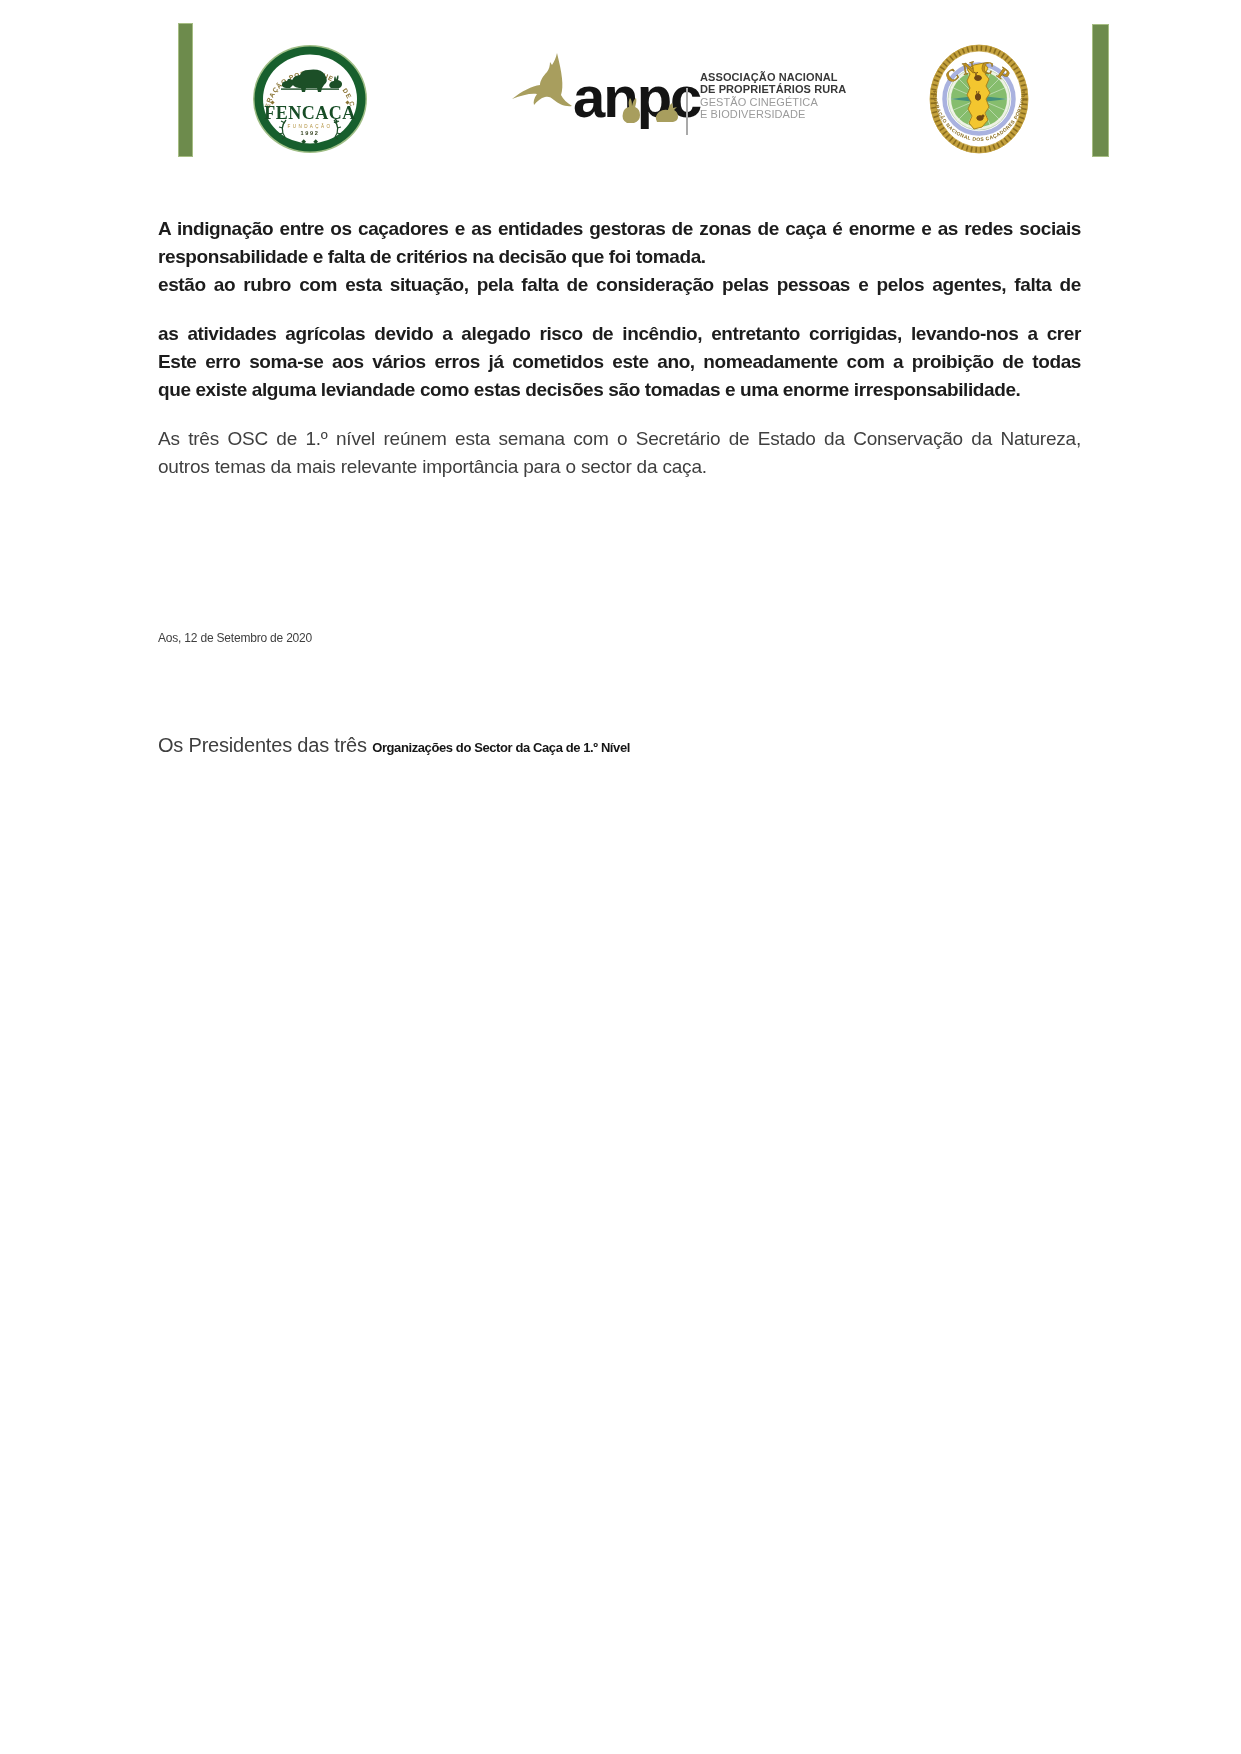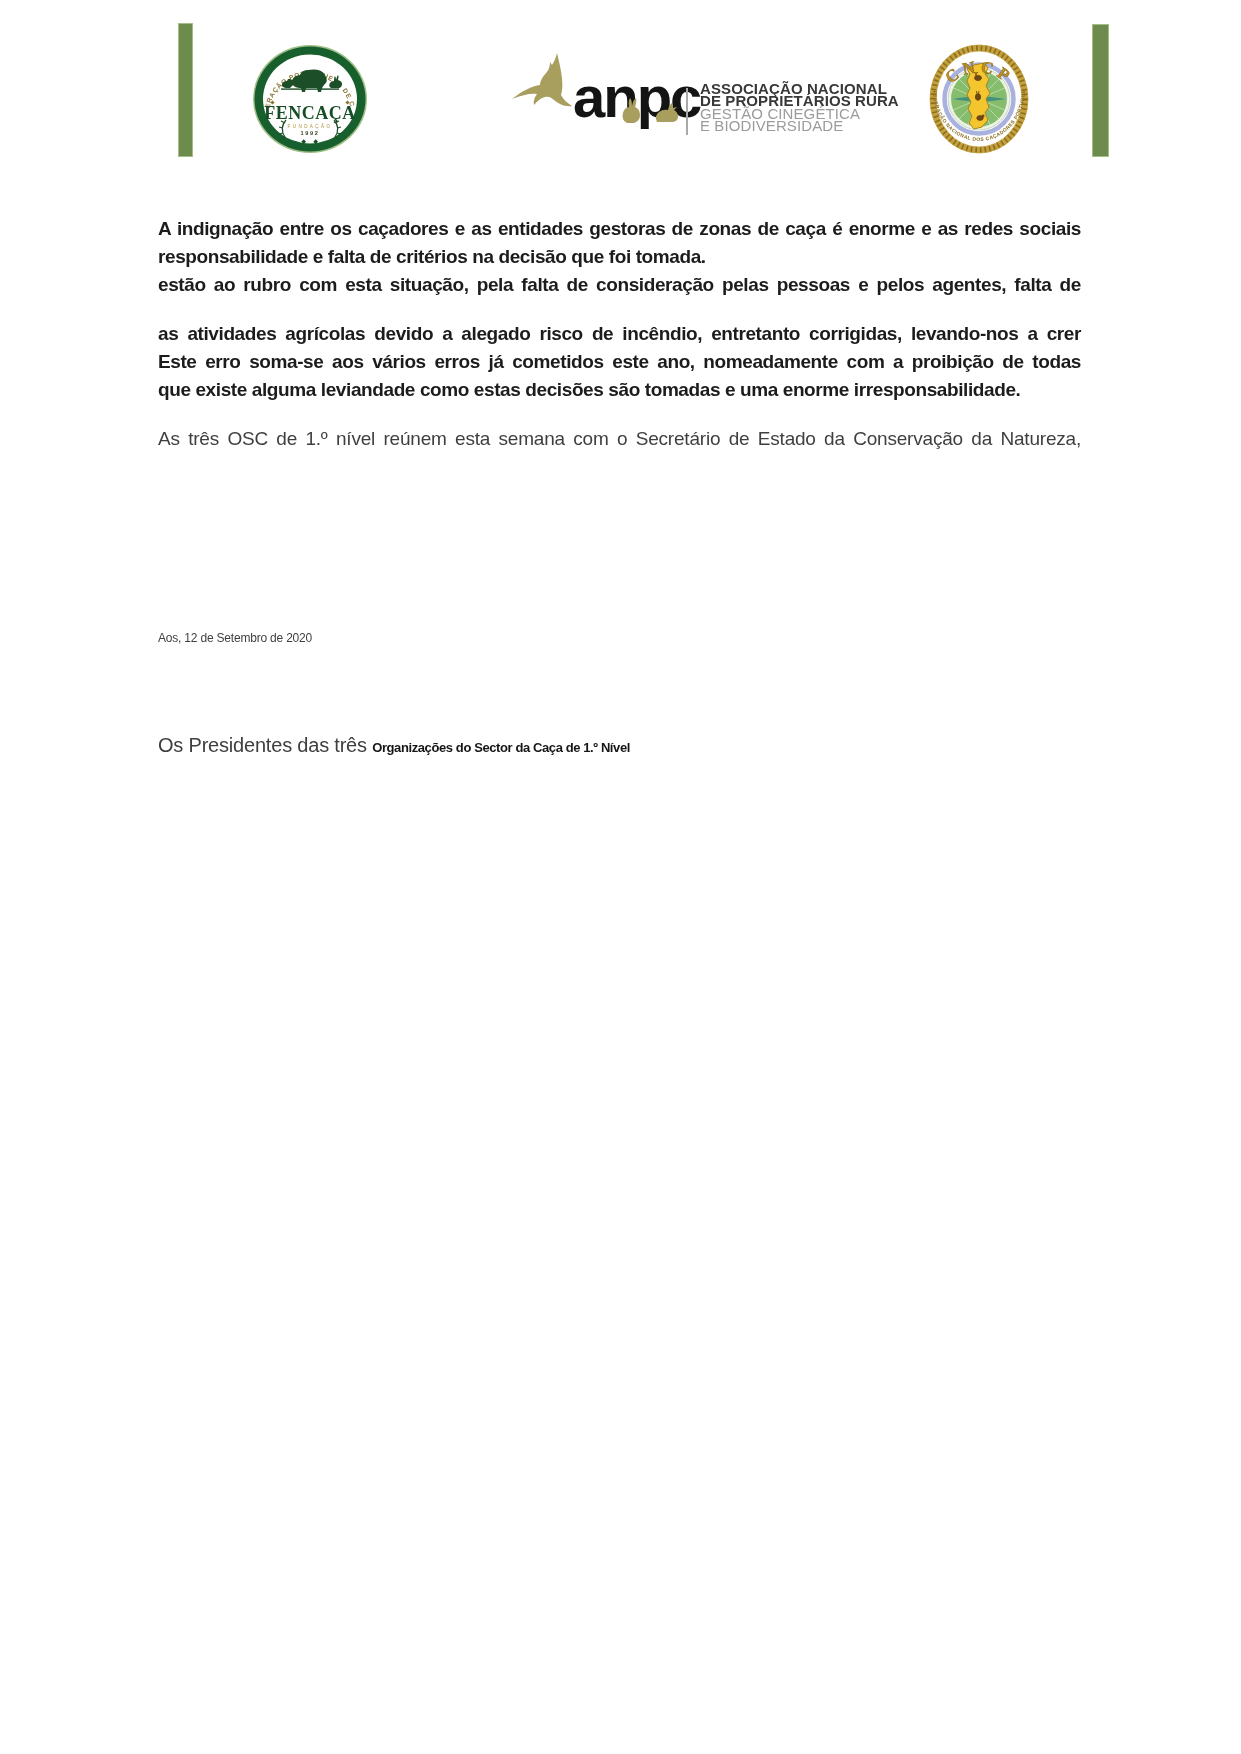--- a/index.html
+++ b/index.html
@@ -20,22 +20,22 @@
   .anpc-word{
     position:absolute;left:28px;top:16px;
     font-family:Liberation Sans, sans-serif;font-weight:bold;
     font-size:58px;line-height:1;color:#141414;letter-spacing:-2px;margin-left:40px;
   }
   .anpc-accent{position:absolute;}
   .anpc-accent.rabbit{left:113px;top:44px;width:22px;height:28px;}
   .anpc-accent.duck{left:149px;top:48px;width:26px;height:24px;}
   .anpc-divider{position:absolute;left:686px;top:88px;width:2px;height:47px;background:#a9a9a9;}
   .anpc-block{
-    position:absolute;left:700px;top:83px;width:150px;
-    font-size:15px;line-height:12.4px;letter-spacing:0.1px;white-space:nowrap;
+    position:absolute;left:700px;top:71px;width:150px;
+    font-size:11px;line-height:12.4px;letter-spacing:0.1px;white-space:nowrap;
   }
   .anpc-block .b{font-weight:bold;color:#383838;}
   .anpc-block .l{color:#9b9b9b;}
   
   .para{position:absolute;left:158px;width:923px;}
   .para .line{text-align:justify;text-align-last:justify;height:28px;line-height:28px;white-space:nowrap;}
   .para .line.last{text-align-last:left;}
   .para.bold .line{font-weight:bold;font-size:19px;letter-spacing:-0.4px;color:#1c1c1c;}
   .para.regular .line{font-weight:normal;font-size:19px;letter-spacing:-0.2px;color:#3f3f3f;}
   .p1{top:215px;} .p2{top:320px;} .p3{top:425px;}
@@ -181,19 +181,20 @@
   </div>
 
   <div class="para bold p2">
     <div class="line">as atividades agrícolas devido a alegado risco de incêndio, entretanto corrigidas, levando-nos a crer</div>
     <div class="line">Este erro soma-se aos vários erros já cometidos este ano, nomeadamente com a proibição de todas</div>
     <div class="line last">que existe alguma leviandade como estas decisões são tomadas e uma enorme irresponsabilidade.</div>
   </div>
 
   <div class="para regular p3">
     <div class="line">As três OSC de 1.º nível reúnem esta semana com o Secretário de Estado da Conservação da Natureza,</div>
+    <div class="line last">outros temas da mais relevante importância para o sector da caça.</div>
   </div>
 
   <div class="dateline">Aos, 12 de Setembro de 2020</div>
 
   <div class="signature"><span>Os Presidentes das três </span><span class="emph">Organizações do Sector da Caça de 1.º Nível</span></div>
 
 </div>
 
 </body></html>

